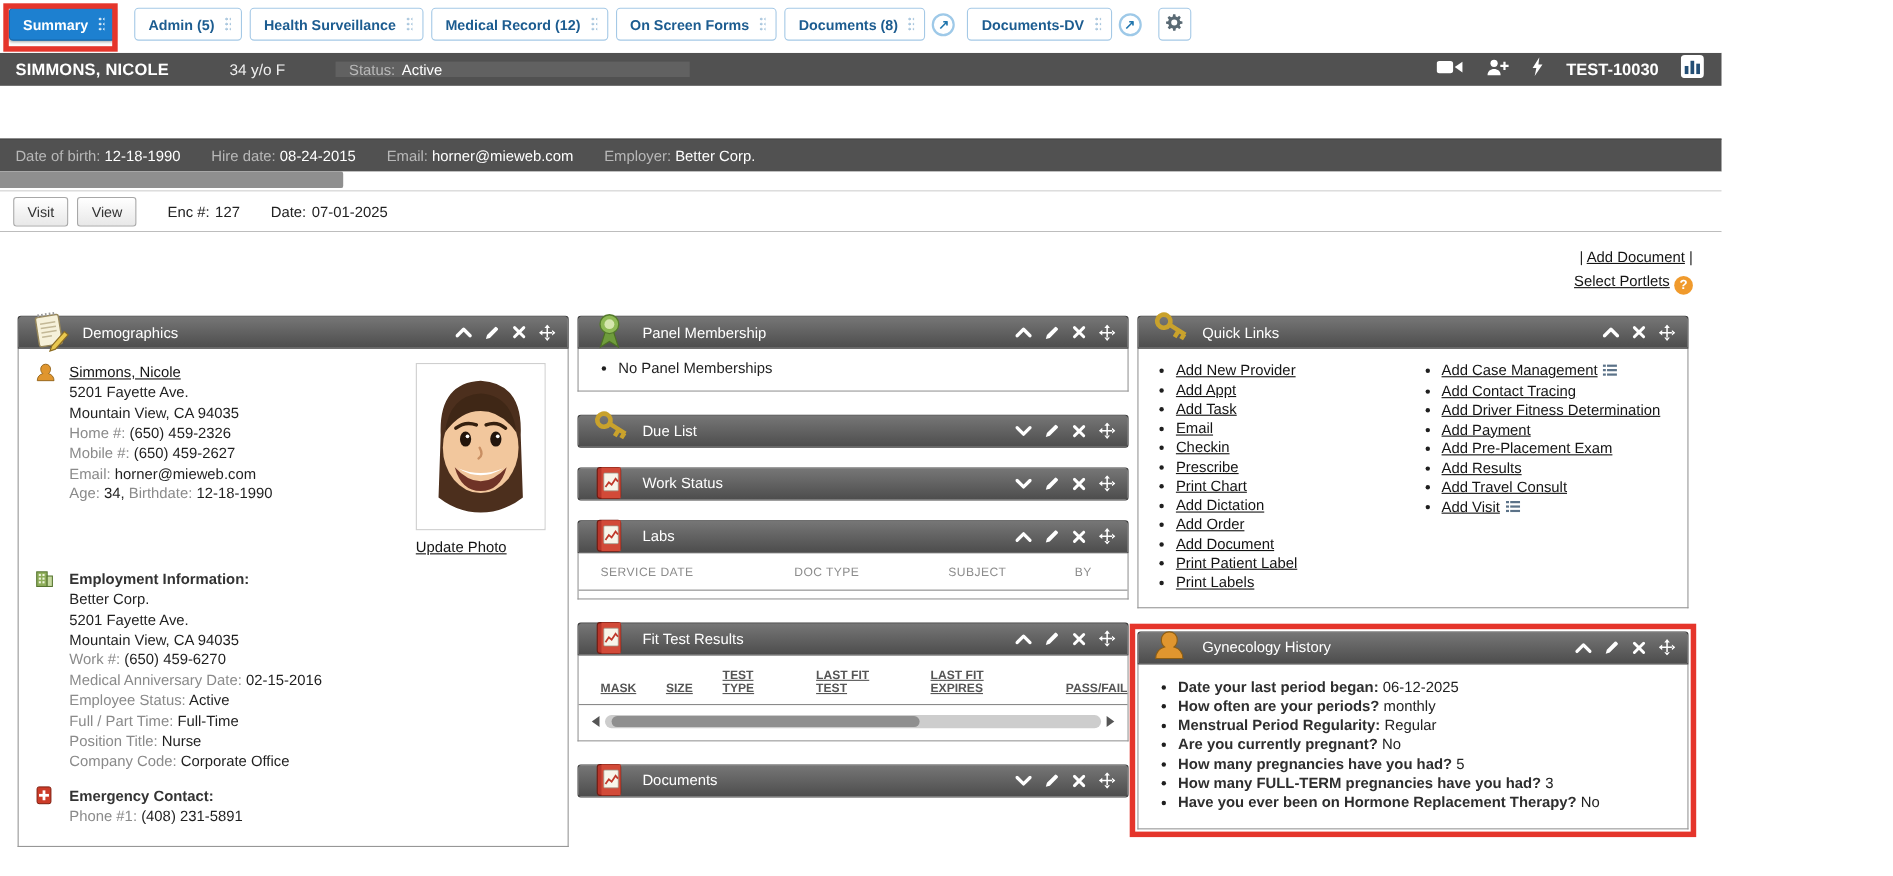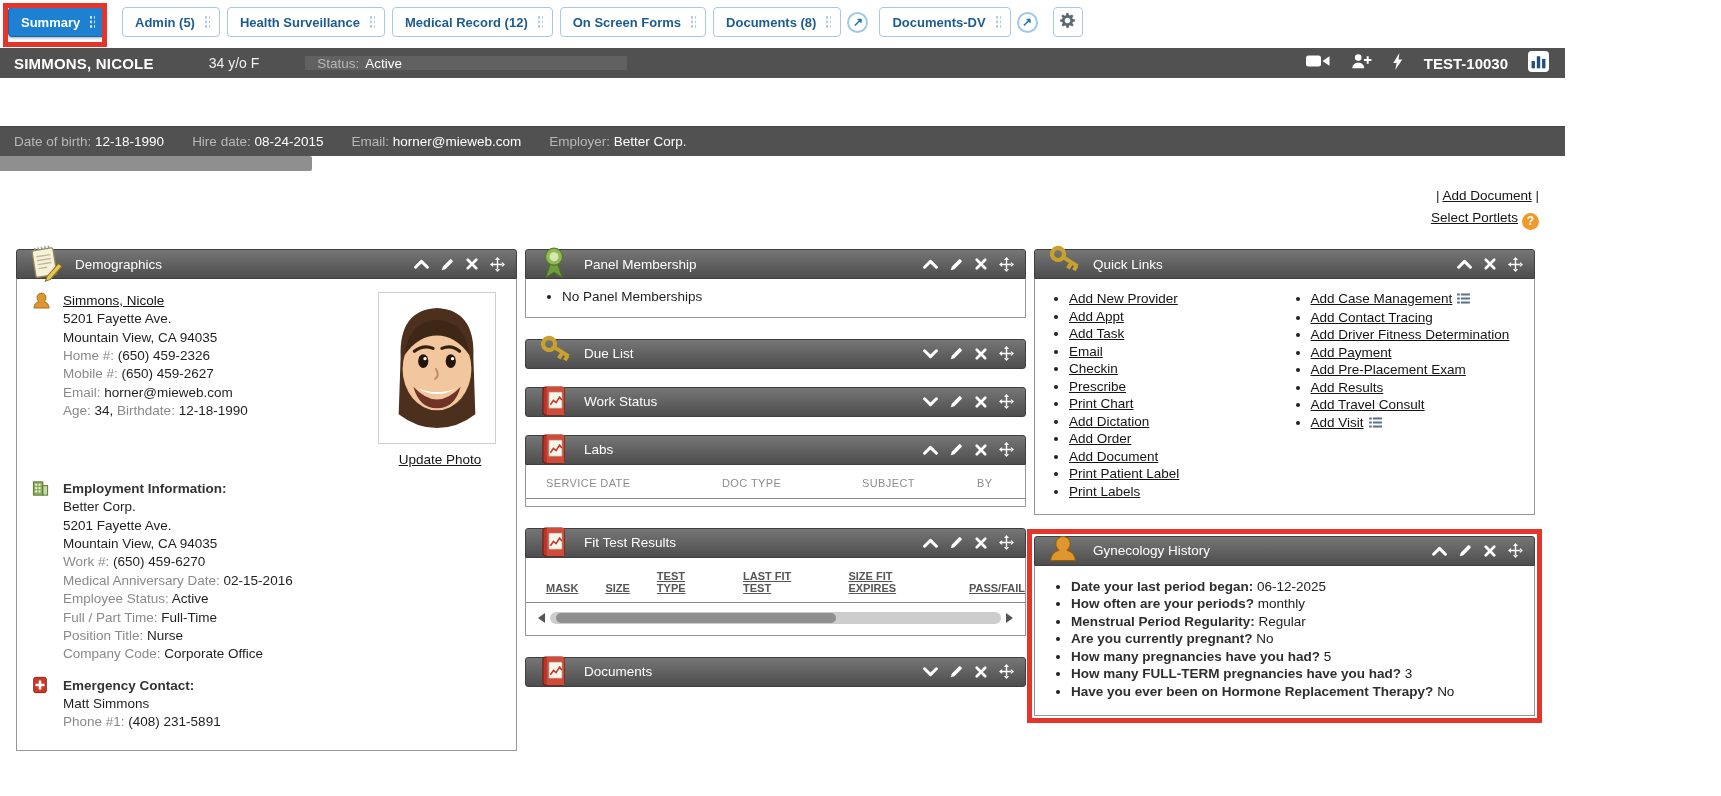--- a/index.html
+++ b/index.html
@@ -110,21 +110,21 @@
   .demo-body { padding:13px 14px 18px; font-size:13.5px; }
   .dline { line-height:1.36; color:#1f1f1f; }
   .lbl { color:#8a8a8a; }
   .val { color:#1f1f1f; }
   .heading { font-weight:700; color:#333; }
   .demo-top { display:flex; }
   .demo-sec { display:flex; margin-top:13px; }
   .demo-sec.first { margin-top:0; flex:1; }
   .sec-icon { flex:none; width:24px; margin-right:8px; margin-top:-1px; }
   .sec-body { flex:1; }
-  .demo-photo { flex:none; width:124px; margin-left:26px; text-align:center; }
+  .demo-photo { flex:none; width:124px; margin-left:26px; text-align:left; }
   .avatar { width:118px; height:152px; border:1px solid #cfcfcf; background:#fff; display:block; }
   .update-photo { display:inline-block; margin-top:8px; }
 </style>
 </head>
 <body>
 
 <div class="app" data-interactable="false">
 
   <div class="tabbar" data-interactable="false">
     <div class="tab-strip" data-interactable="false">
@@ -210,20 +210,30 @@
   <div class="patient-details" data-interactable="false">
       <span class="pd-pair" data-interactable="false"><span class="pd-label" data-interactable="false">Date of birth:</span> <span class="pd-value" data-interactable="false">12-18-1990</span></span>
       <span class="pd-pair" data-interactable="false"><span class="pd-label" data-interactable="false">Hire date:</span> <span class="pd-value" data-interactable="false">08-24-2015</span></span>
       <span class="pd-pair" data-interactable="false"><span class="pd-label" data-interactable="false">Email:</span> <span class="pd-value" data-interactable="false">horner@mieweb.com</span></span>
       <span class="pd-pair" data-interactable="false"><span class="pd-label" data-interactable="false">Employer:</span> <span class="pd-value" data-interactable="false">Better Corp.</span></span>
     </div>
   <div class="scroll-strip-row" data-interactable="false">
     <div class="scroll-strip" data-interactable="true"></div>
   </div>
 
+  <div class="visit-bar" data-interactable="false">
+    <button class="btn" data-interactable="true">Visit</button>
+    <button class="btn" data-interactable="true">View</button>
+    <span class="vb-group" data-interactable="false">
+      <span class="sp" data-interactable="false">Enc #:</span><span data-interactable="false">127</span>
+    </span>
+    <span class="vb-group" data-interactable="false">
+      <span class="sp" data-interactable="false">Date:</span><span data-interactable="false">07-01-2025</span>
+    </span>
+  </div>
 
   <div class="main" data-interactable="false">
 
     <div class="page-actions" data-interactable="false">
       <div data-interactable="false">
         <span data-interactable="false">|</span>
         <a class="plink" data-interactable="true">Add Document</a>
         <span data-interactable="false">|</span>
       </div>
       <div data-interactable="false">
@@ -339,21 +349,20 @@
             </div>
             <div class="demo-sec" data-interactable="false">
               <span class="sec-icon" data-interactable="false"><svg viewBox="0 0 20 20" width="18" height="18">
                     <rect x="3" y="1.5" width="14" height="17" rx="2" fill="#cc3b28" stroke="#7e1d0f" stroke-width="1"></rect>
                     <rect x="8.6" y="5" width="2.8" height="10" fill="#fff"></rect>
                     <rect x="5" y="8.6" width="10" height="2.8" fill="#fff"></rect>
                   </svg></span>
               <div class="sec-body">
                 <div class="dline heading" data-interactable="false">Emergency Contact:</div>
                 <div data-interactable="false">
-                    <div class="dline" data-interactable="false"><span class="val" data-interactable="false">Matt Simmons</span> </div>
                     <div class="dline" data-interactable="false"><span class="lbl" data-interactable="false">Phone #1:</span> <span class="val" data-interactable="false">(408) 231-5891</span> </div>
                   </div>
               </div>
             </div>
           </div>
         </div>
       </div>
 
       <div class="col" data-interactable="false">
         <div class="portlet" data-interactable="false">
@@ -546,21 +555,21 @@
                   </svg>
                 </span>
               </span>
           </div>
           <div class="portlet-body" data-interactable="false">
             <div class="fit-head" data-interactable="false">
                 <span class="th" data-interactable="true">MASK</span>
                 <span class="th" data-interactable="true">SIZE</span>
                 <span class="th" data-interactable="true">TEST TYPE</span>
                 <span class="th" data-interactable="true">LAST FIT TEST</span>
-                <span class="th" data-interactable="true">SIZE FIT EXPIRES</span>
+                <span class="th" data-interactable="true">LAST FIT EXPIRES</span>
                 <span class="th" data-interactable="true">PASS/FAIL</span>
               </div>
             <div class="fit-scroll" data-interactable="true">
               <span class="sb-arrow-left" data-interactable="true"></span>
               <span class="sb-track" data-interactable="true">
                   <span class="sb-thumb" data-interactable="true"></span>
                 </span>
               <span class="sb-arrow-right" data-interactable="true"></span>
             </div>
           </div>

